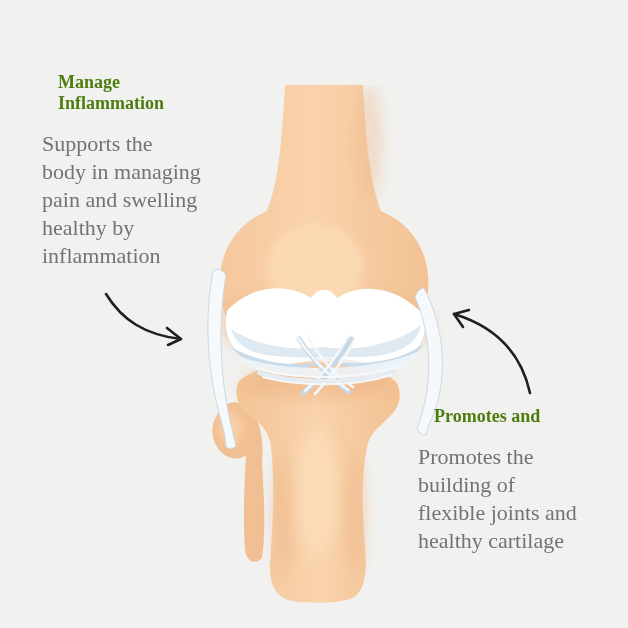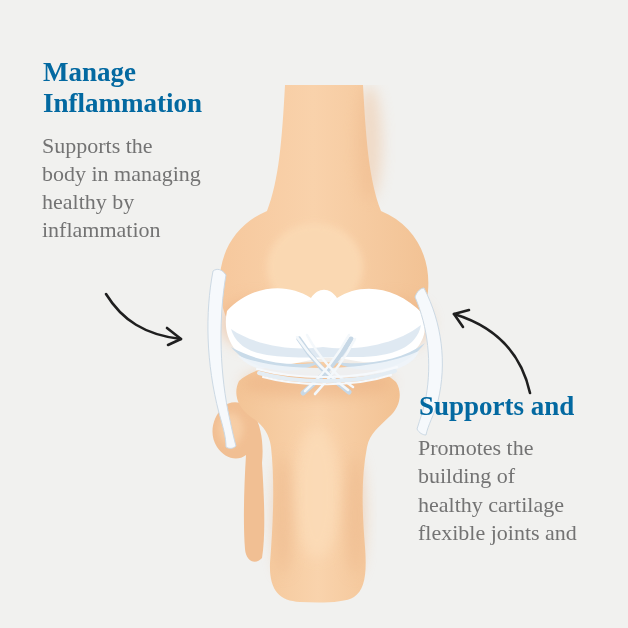--- a/index.html
+++ b/index.html
@@ -4,25 +4,25 @@
 <style>
   html,body{margin:0;padding:0;}
   .canvas{
     position:relative;
     width:628px;height:628px;
     background:#f1f1ef;
     font-family:"Liberation Serif","DejaVu Serif",serif;
     overflow:hidden;
   }
   .note h2{
-    margin:1px;
-    font-size:27px;
+    margin:16px;
+    font-size:18px;
     line-height:1.16;
     font-weight:700;
-    color:#0369a1;
+    color:#4d7c0f;
   }
   .note p{
     margin:12px 0 0;
     font-size:22px;
     line-height:1.28;
     color:#737373;
   }
   .line{display:block;}
   .note-left{position:absolute;left:42px;top:56px;width:240px;}
   .note-right{position:absolute;left:418px;top:390px;width:200px;}
@@ -37,20 +37,21 @@
 <div class="canvas">
 
   <div class="note note-left">
     <h2>
       <span class="line">Manage</span>
       <span class="line">Inflammation</span>
     </h2>
     <p>
       <span class="line">Supports the</span>
       <span class="line">body in managing</span>
+      <span class="line">pain and swelling</span>
       <span class="line">healthy by</span>
       <span class="line">inflammation</span>
     </p>
   </div>
 
   <svg class="arrow arrow-left" viewBox="0 0 96 66">
     <g fill="none" stroke="#1f1f1f" stroke-width="2.6" stroke-linecap="round" stroke-linejoin="round">
       <path d="M 6 6 C 22 32, 45 47, 81 51"></path>
       <path d="M 67 40 L 81 51 L 68 57"></path>
     </g>
@@ -128,23 +129,23 @@
 
   <svg class="arrow arrow-right" viewBox="0 0 96 96">
     <g fill="none" stroke="#1f1f1f" stroke-width="2.6" stroke-linecap="round" stroke-linejoin="round">
       <path d="M 88 90 C 80 54, 58 25, 12 11"></path>
       <path d="M 27 7 L 12 11 L 21 24"></path>
     </g>
   </svg>
 
   <div class="note note-right">
     <h2>
-      <span class="line">Supports and</span>
+      <span class="line">Promotes and</span>
     </h2>
     <p>
       <span class="line">Promotes the</span>
       <span class="line">building of</span>
+      <span class="line">flexible joints and</span>
       <span class="line">healthy cartilage</span>
-      <span class="line">flexible joints and</span>
     </p>
   </div>
 
 </div>
 
 </body></html>

